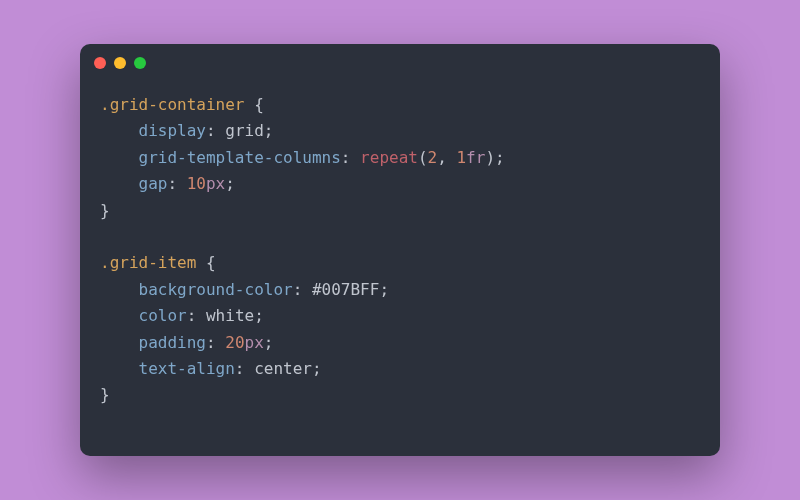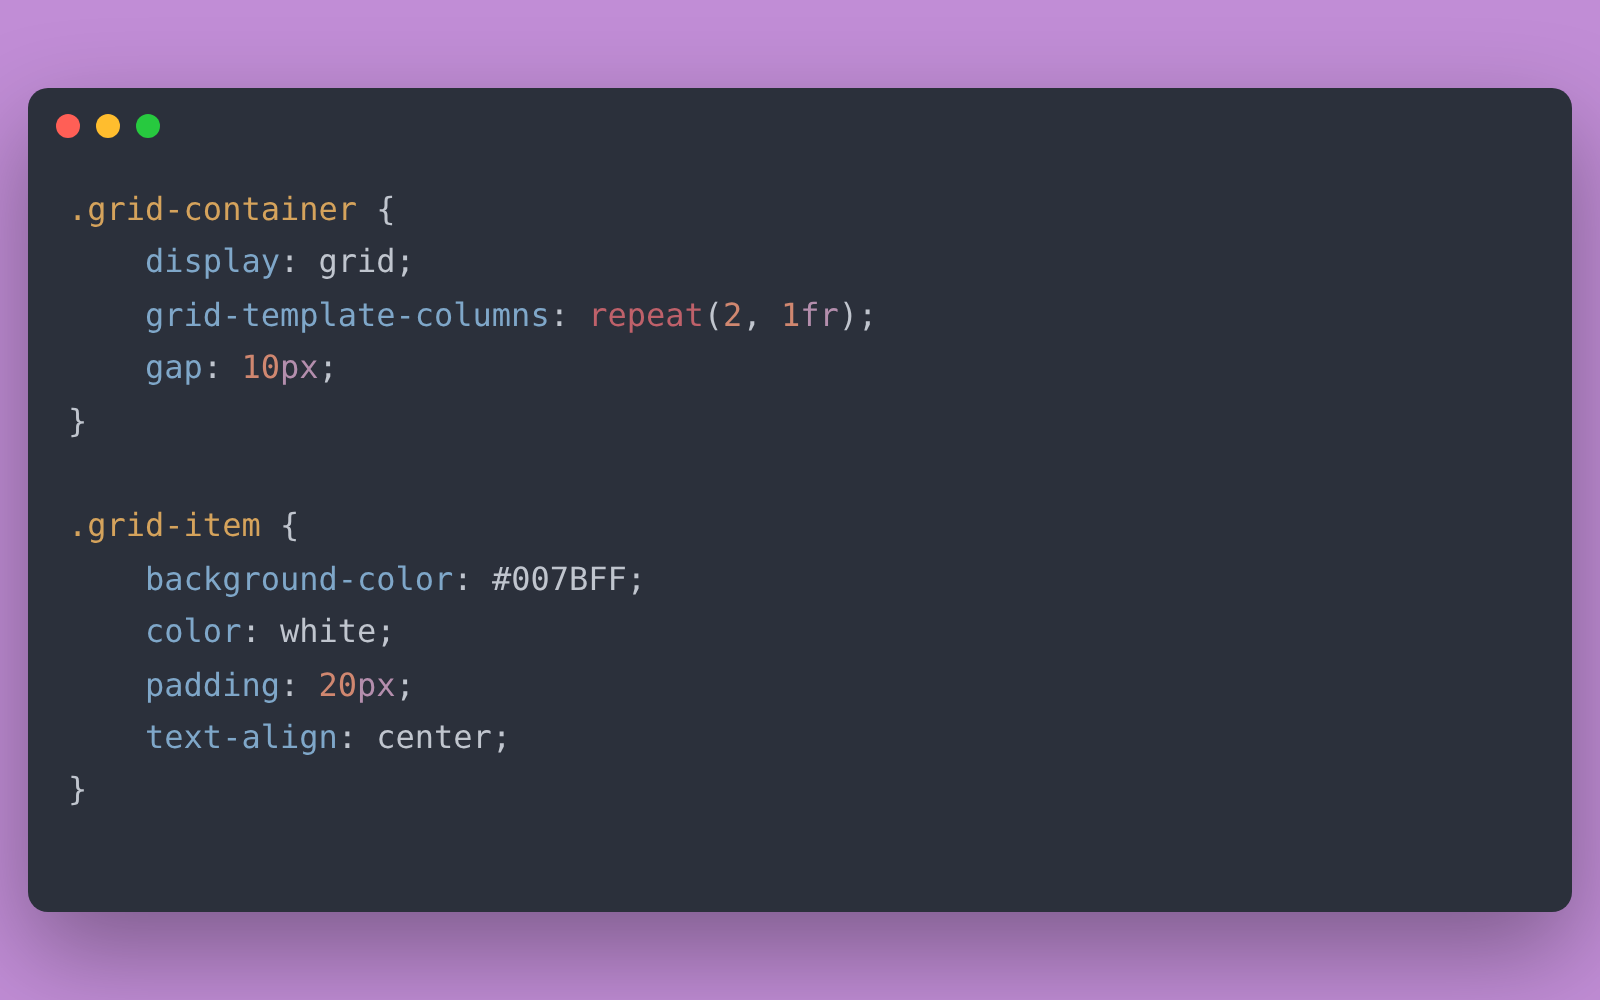--- a/index.html
+++ b/index.html
@@ -7,21 +7,21 @@
       width: 800px;
       height: 500px;
       background: #c18dd6;
       display: flex;
       align-items: center;
       justify-content: center;
       font-family: 'Menlo', 'Monaco', 'Consolas', monospace;
       overflow: hidden;
     }
     .window {
-      width: 772px;
+      width: 640px;
       height: 412px;
       background: #2b303b;
       border-radius: 10px;
       box-shadow: 0 20px 50px rgba(0,0,0,0.35);
       overflow: hidden;
     }
     .titlebar {
       height: 38px;
       display: flex;
       align-items: center;

